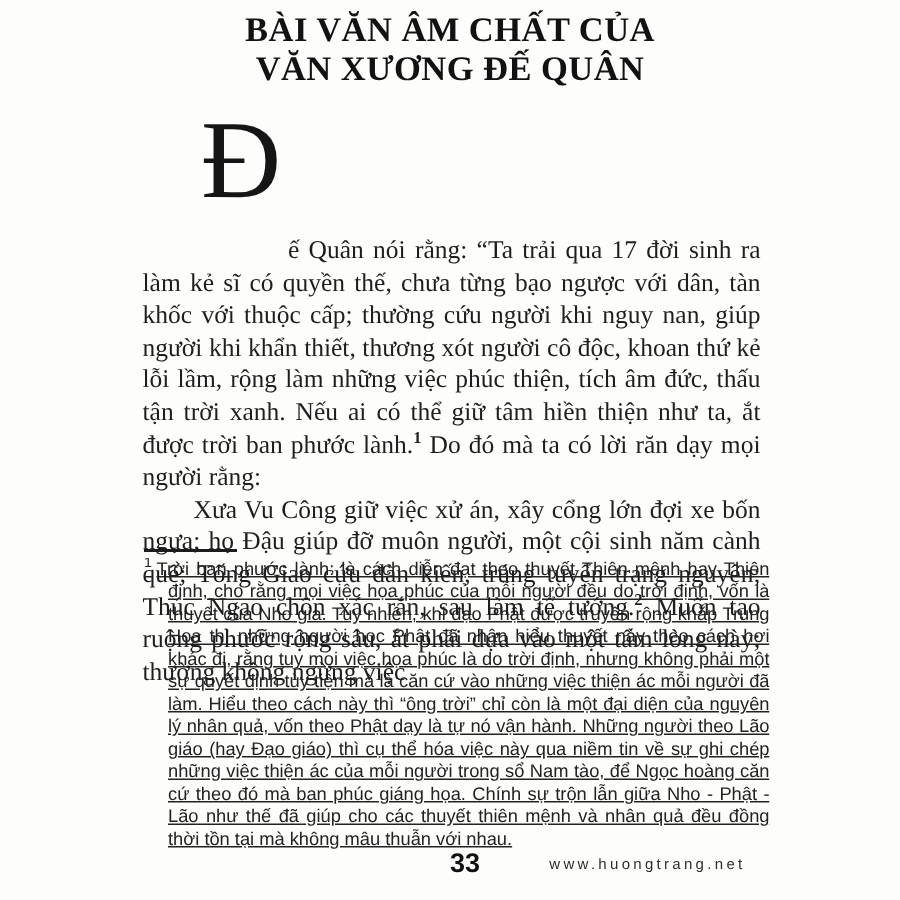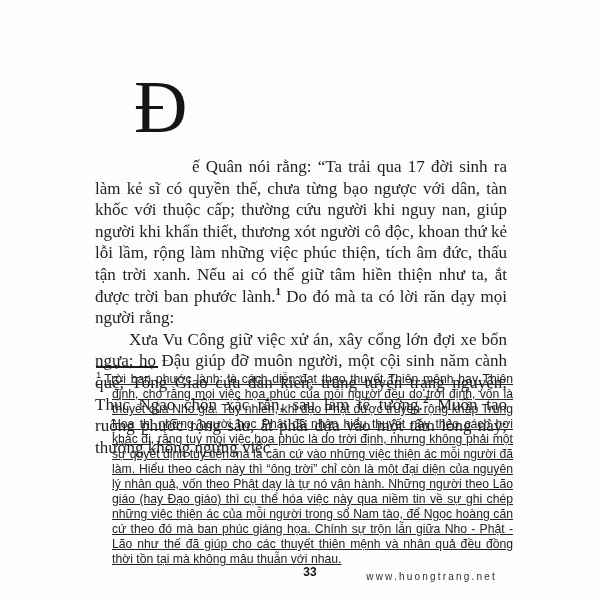--- a/index.html
+++ b/index.html
@@ -48,37 +48,41 @@
     text-align:justify;
     color:#222222;
   }
   .footnote{padding-left:16px;text-indent:-16px;text-decoration:underline;}
   .footnotes sup{font-size:9.5px;line-height:0;padding-right:3px;}
   .page-number{
     position:absolute;left:20px;right:0;top:565px;
     text-align:center;
     font-family:"Liberation Sans", sans-serif;
     font-weight:bold;
-    font-size:12px;
+    font-size:18px;
     color:#111111;
   }
   .website{
     position:absolute;right:103px;top:571px;
     font-family:"Liberation Sans", sans-serif;
     font-size:10px;
     letter-spacing:2.2px;
     color:#2e2e2e;
     text-align:center;
   }
 </style>
 </head>
 <body>
 
 <div class="page">
 
+  <div class="chapter-title">
+    <div>BÀI VĂN ÂM CHẤT CỦA</div>
+    <div>VĂN XƯƠNG ĐẾ QUÂN</div>
+  </div>
 
   <span class="dropcap">Đ</span>
 
   <div class="body-copy">
     <p class="para-1"><span>ế Quân nói rằng: “Ta trải qua 17 đời sinh ra làm kẻ sĩ có quyền thế, chưa từng bạo ngược với dân, tàn khốc với thuộc cấp; thường cứu người khi nguy nan, giúp người khi khẩn thiết, thương xót người cô độc, khoan thứ kẻ lỗi lầm, rộng làm những việc phúc thiện, tích âm đức, thấu tận trời xanh. Nếu ai có thể giữ tâm hiền thiện như ta, ắt được trời ban phước lành.</span><sup>1</sup><span> Do đó mà ta có lời răn dạy mọi người rằng:</span></p>
     <p class="para-2"><span>Xưa Vu Công giữ việc xử án, xây cổng lớn đợi xe bốn ngựa; họ Đậu giúp đỡ muôn người, một cội sinh năm cành quế; Tống Giao cứu đàn kiến, trúng tuyển trạng nguyên; Thúc Ngao chôn xác rắn, sau làm tể tướng.</span><sup>2</sup><span> Muốn tạo ruộng phước rộng sâu, ắt phải dựa vào một tấm lòng này; thường không ngừng việc</span></p>
   </div>
 
   <div class="fn-rule"></div>
 

